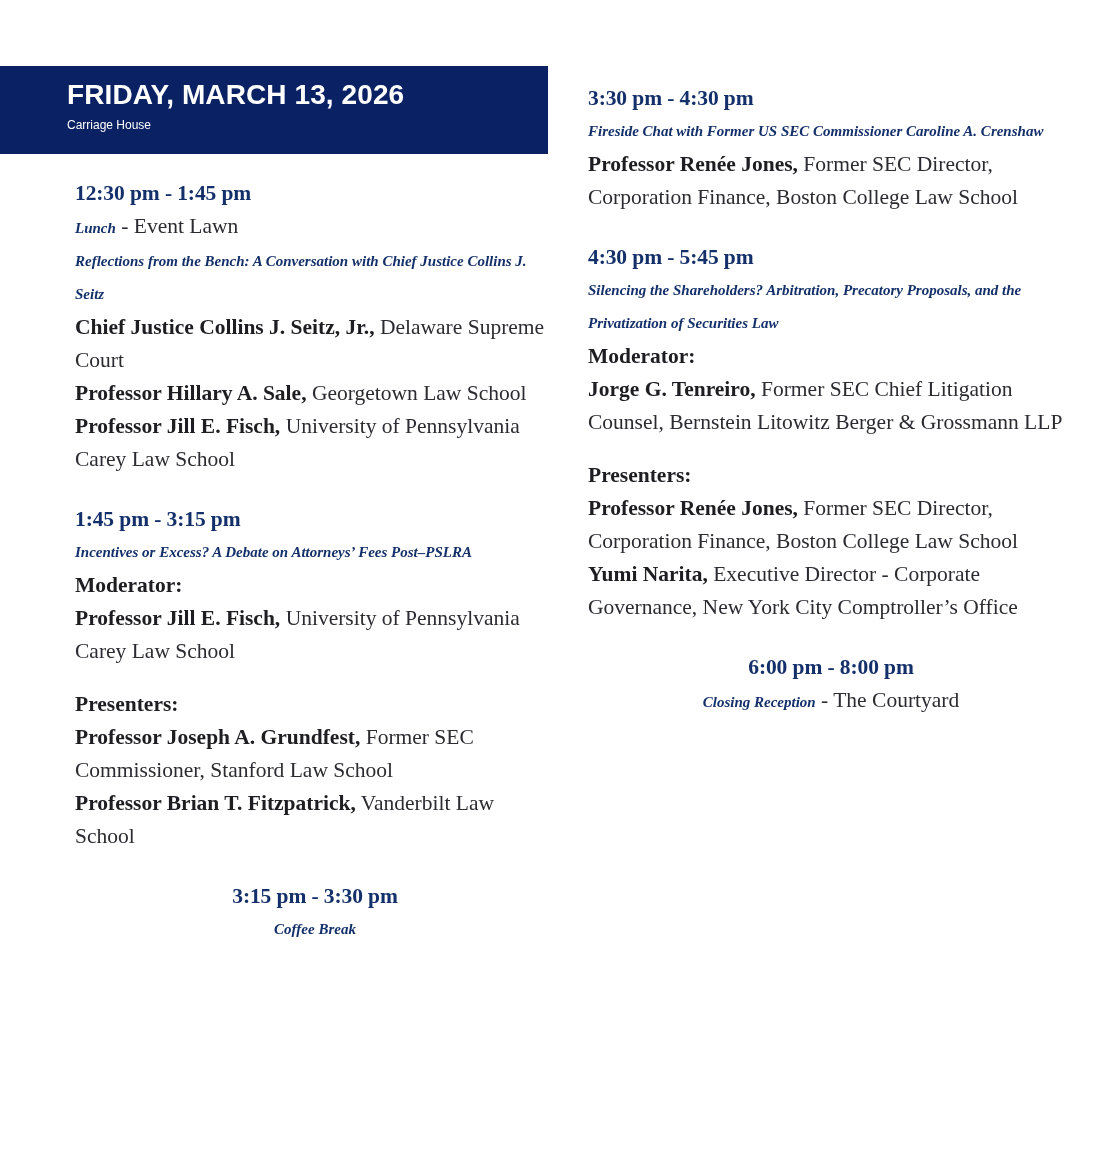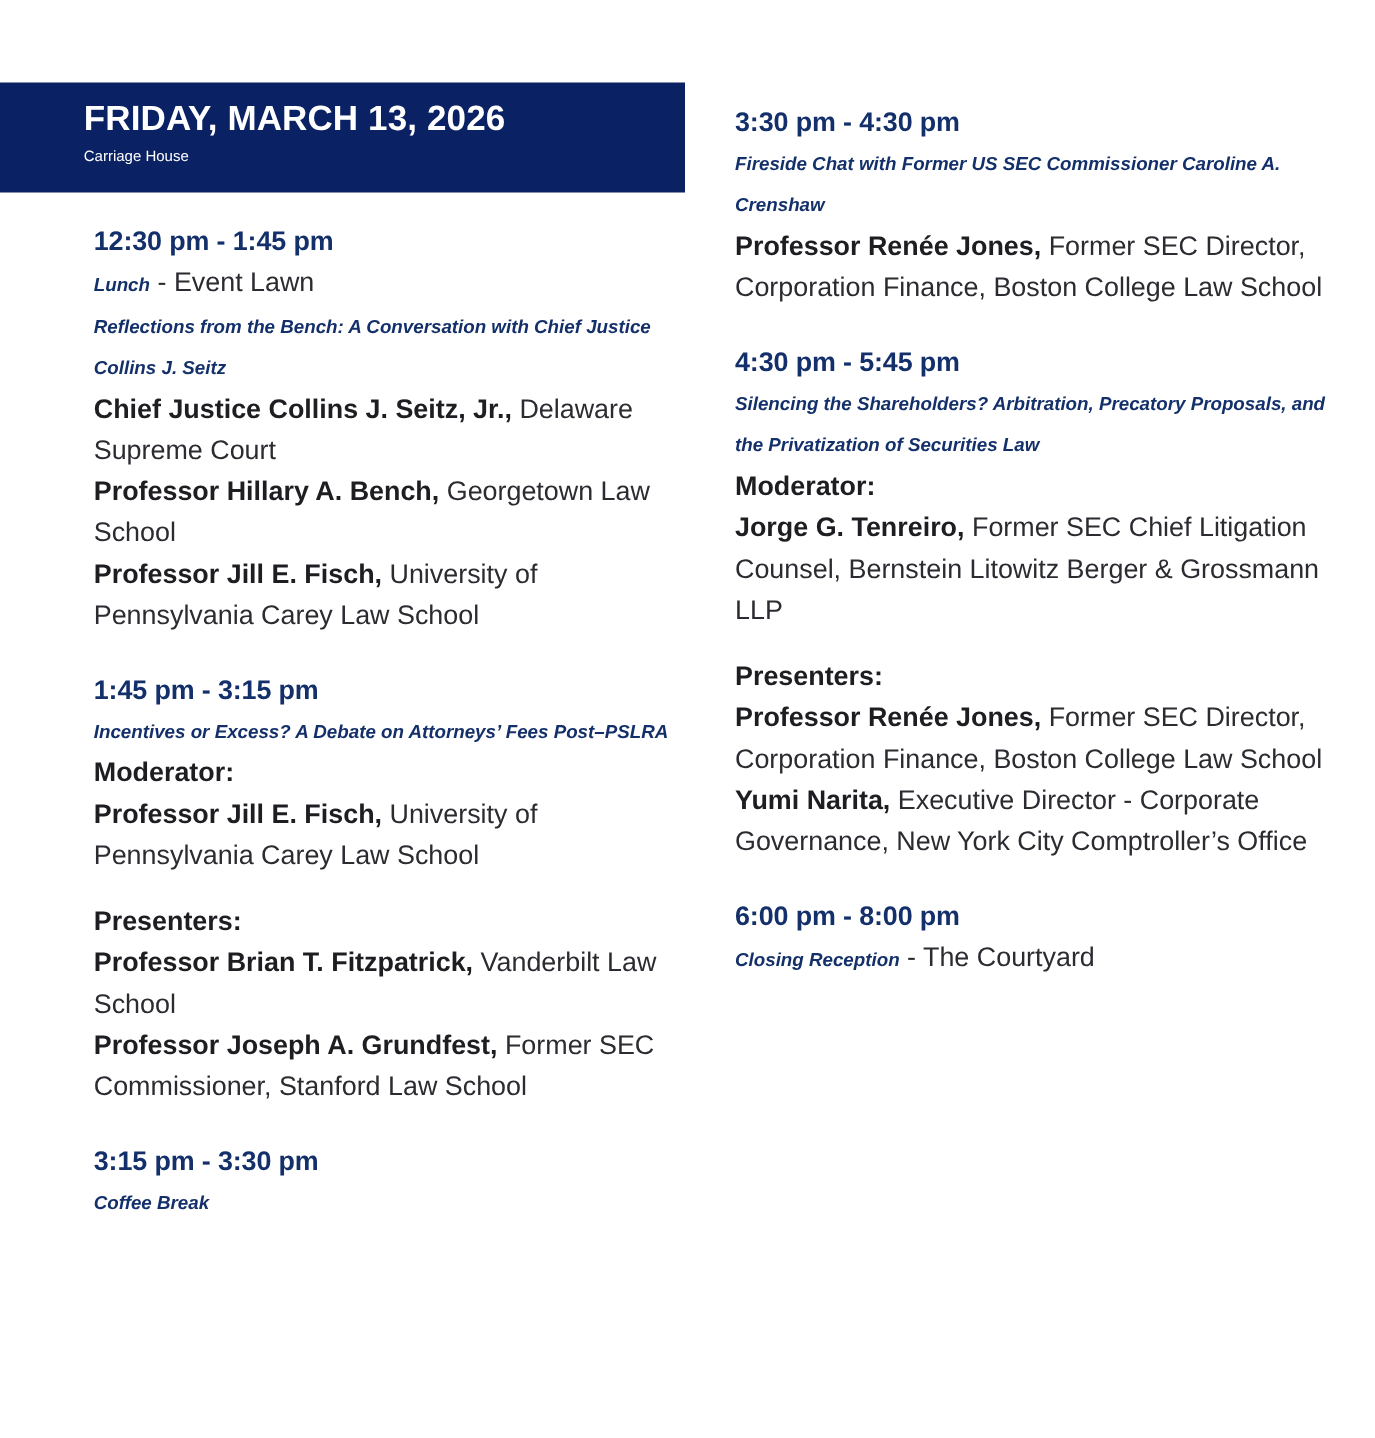--- a/index.html
+++ b/index.html
@@ -60,23 +60,25 @@
   }
   .col-right {
     left: 588px;
     width: 486px;
     padding-top: 82px;
   }
 
   
   .session {
     margin-bottom: 27px;
+    font-family: Liberation Serif, serif;
   }
   .session:last-child {
     margin-bottom: 0;
+    text-align: center;
   }
 
   .line {
     font-size: 21.5px;
     line-height: 33px;
     color: #2b2b31;
     font-weight: normal;
   }
 
   .time {
@@ -125,33 +127,33 @@
     <div class="banner-venue">Carriage House</div>
   </div>
 
   <div class="col col-left">
 
     <div class="session">
       <div class="time">12:30 pm - 1:45 pm</div>
       <div class="line"><span class="title">Lunch</span><span class="affil"> - Event Lawn</span></div>
       <div class="title">Reflections from the Bench: A Conversation with Chief Justice Collins J. Seitz</div>
       <div class="line"><span class="person">Chief Justice Collins J. Seitz, Jr.,</span><span class="affil"> Delaware Supreme Court</span></div>
-      <div class="line"><span class="person">Professor Hillary A. Bench,</span><span class="affil"> Georgetown Law School</span></div>
+      <div class="line"><span class="person">Professor Hillary A. Sale,</span><span class="affil"> Georgetown Law School</span></div>
       <div class="line"><span class="person">Professor Jill E. Fisch,</span><span class="affil"> University of Pennsylvania Carey Law School</span></div>
     </div>
 
     <div class="session">
       <div class="time">1:45 pm - 3:15 pm</div>
       <div class="title">Incentives or Excess? A Debate on Attorneys’ Fees Post–PSLRA</div>
       <div class="role">Moderator:</div>
       <div class="line"><span class="person">Professor Jill E. Fisch,</span><span class="affil"> University of Pennsylvania Carey Law School</span></div>
       <div class="gap"></div>
       <div class="role">Presenters:</div>
+      <div class="line"><span class="person">Professor Joseph A. Grundfest,</span><span class="affil"> Former SEC Commissioner, Stanford Law School</span></div>
       <div class="line"><span class="person">Professor Brian T. Fitzpatrick,</span><span class="affil"> Vanderbilt Law School</span></div>
-      <div class="line"><span class="person">Professor Joseph A. Grundfest,</span><span class="affil"> Former SEC Commissioner, Stanford Law School</span></div>
     </div>
 
     <div class="session">
       <div class="time">3:15 pm - 3:30 pm</div>
       <div class="title">Coffee Break</div>
     </div>
 
   </div>
 
   <div class="col col-right">

